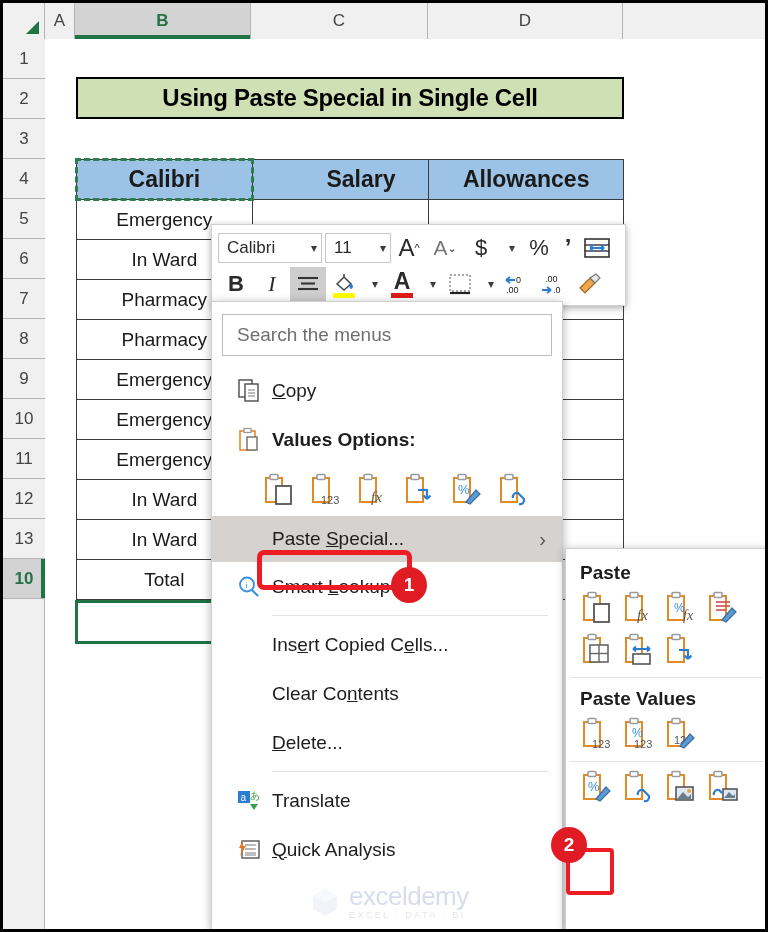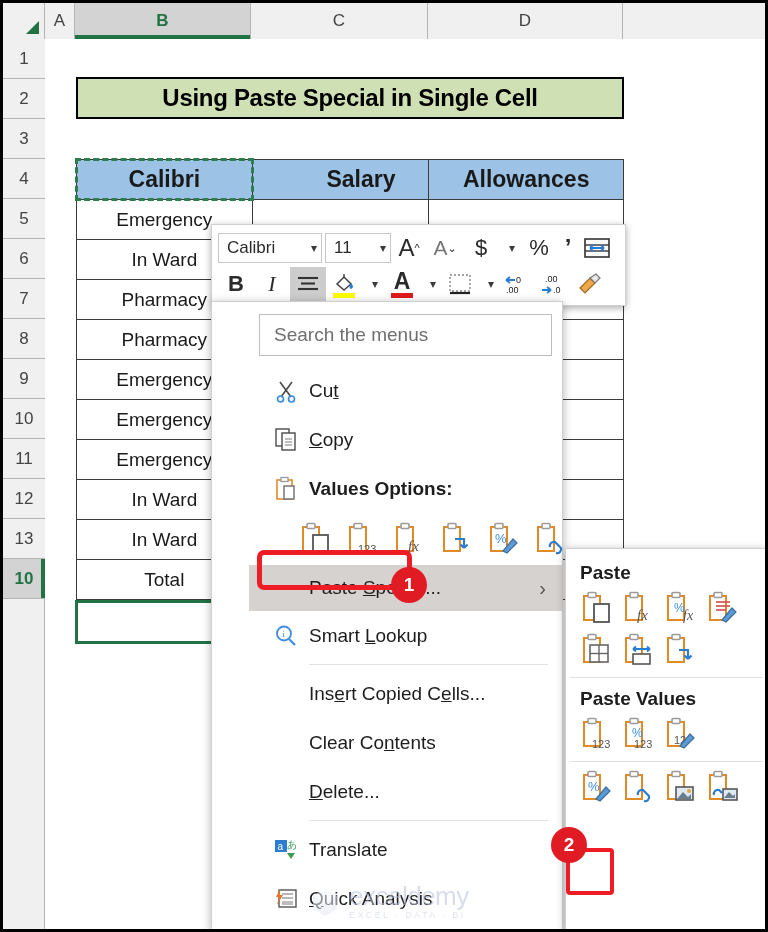--- a/index.html
+++ b/index.html
@@ -180,21 +180,20 @@
 
   
   .ctxmenu {
     position: absolute; left: 208px; top: 298px;
     width: 352px; height: 630px;
     background: #ffffff;
     border: 1px solid #cfcfcf;
     box-shadow: 0 2px 9px rgba(0,0,0,0.3);
     z-index: 11;
     padding-top: 8px;
-    padding-left: 37px;
   }
   .searchbox {
     margin: 4px 10px 10px 10px;
     height: 42px;
     border: 1px solid #bdbdbd;
     display: flex; align-items: center;
     padding-left: 14px;
     font-size: 19px; color: #6f6f6f;
     background: #ffffff;
   }
@@ -477,30 +476,20 @@
         </svg>
       </div>
     </div>
   </div>
 
   <div class="ctxmenu">
     <div class="searchbox">
       <span>Search the menus</span>
     </div>
 
-    <div class="mitem">
-      <span class="ic">
-        <svg width="22" height="24" viewBox="0 0 22 24">
-          <path d="M5 3 L16 18 M17 3 L6 18" stroke="#4a4a4a" stroke-width="1.6" fill="none"></path>
-          <circle cx="5.5" cy="20" r="3" fill="none" stroke="#3c8ede" stroke-width="1.7"></circle>
-          <circle cx="16.5" cy="20" r="3" fill="none" stroke="#3c8ede" stroke-width="1.7"></circle>
-        </svg>
-      </span>
-      <span class="lbl">Cu<u>t</u></span>
-    </div>
 
     <div class="mitem">
       <span class="ic">
         <svg width="24" height="25" viewBox="0 0 24 25">
           <rect x="2" y="2" width="13" height="17" fill="#fff" stroke="#4a4a4a" stroke-width="1.4"></rect>
           <rect x="8" y="6" width="13" height="17" fill="#fff" stroke="#4a4a4a" stroke-width="1.4"></rect>
           <line x1="11" y1="12" x2="18" y2="12" stroke="#888" stroke-width="1.1"></line>
           <line x1="11" y1="15" x2="18" y2="15" stroke="#888" stroke-width="1.1"></line>
           <line x1="11" y1="18" x2="18" y2="18" stroke="#888" stroke-width="1.1"></line>
         </svg>

